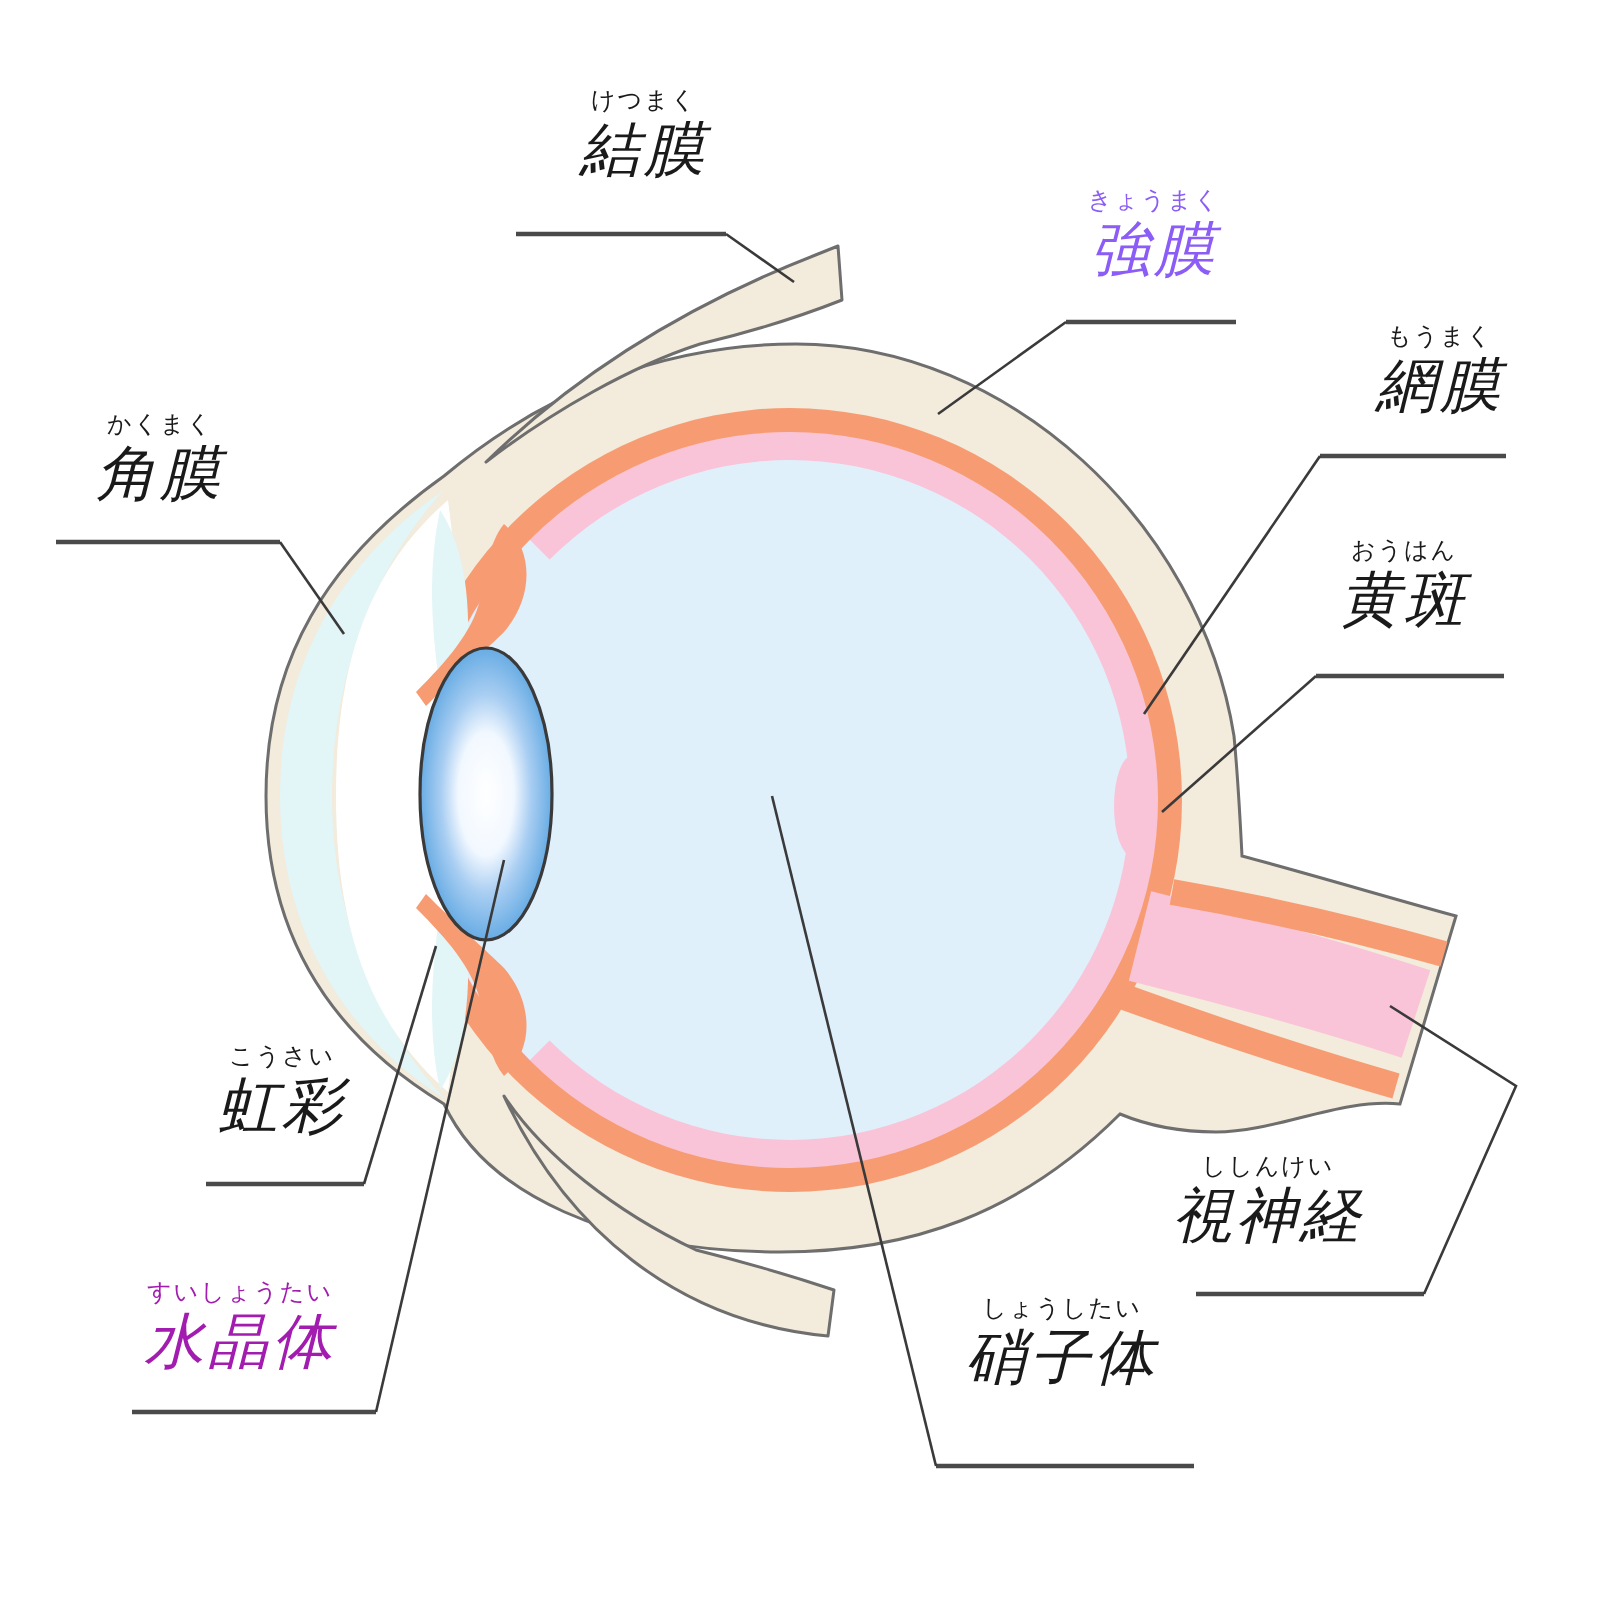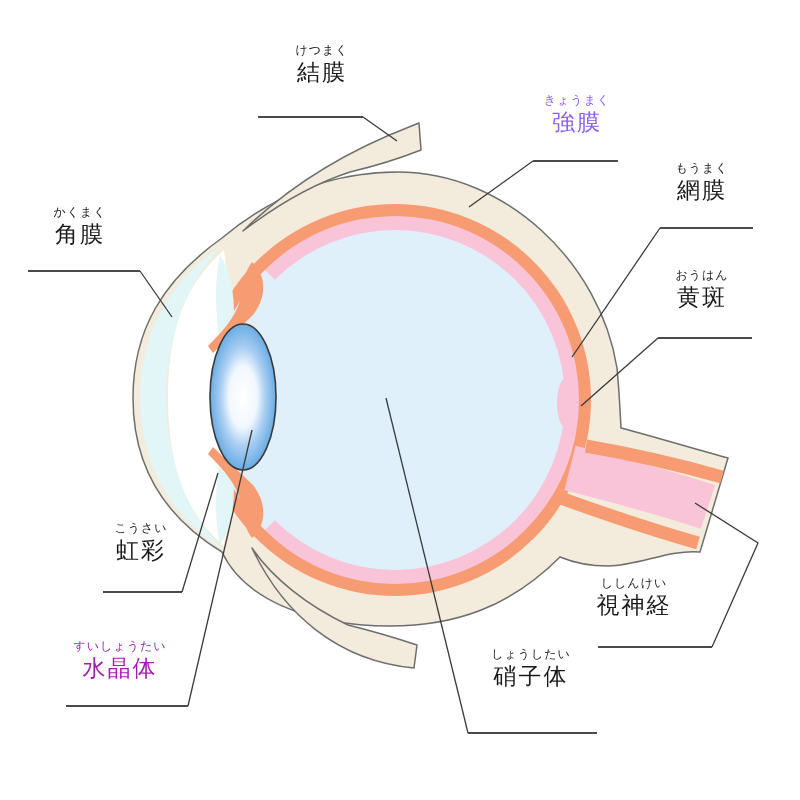--- a/index.html
+++ b/index.html
@@ -17,24 +17,25 @@
     color:#1a1a1a;
   }
   .furigana{
     display:block;
     font-size:12px;
     letter-spacing:1px;
     line-height:1;
   }
   .kanji{
     display:block;
-    font-size:23px;
+    font-size:30px;
     letter-spacing:2px;
     line-height:1;
     margin-top:5px;
+    font-style:italic;
   }
 </style>
 </head>
 <body>
 
 <div class="stage">
 
   <svg width="800" height="800" viewBox="0 0 800 800">
     <defs>
       <radialGradient id="lensGrad">
@@ -142,21 +143,21 @@
   <div class="label" style="left: 242px; top: 44px; width: 160px; color: rgb(26, 26, 26);">
     <span class="furigana">けつまく</span>
     <span class="kanji">結膜</span>
   </div>
 
   <div class="label" style="left: 497px; top: 94px; width: 160px; color: #8b5cf6;">
     <span class="furigana">きょうまく</span>
     <span class="kanji">強膜</span>
   </div>
 
-  <div class="label" style="left: 622px; top: 162px; width: 160px; color: rgb(26, 26, 26);">
+  <div class="label" style="left: 640px; top: 162px; width: 160px; color: rgb(26, 26, 26);">
     <span class="furigana">もうまく</span>
     <span class="kanji">網膜</span>
   </div>
 
   <div class="label" style="left: 622px; top: 269px; width: 160px; color: rgb(26, 26, 26);">
     <span class="furigana">おうはん</span>
     <span class="kanji">黄斑</span>
   </div>
 
   <div class="label" style="left: 0px; top: 206px; width: 160px; color: rgb(26, 26, 26);">

